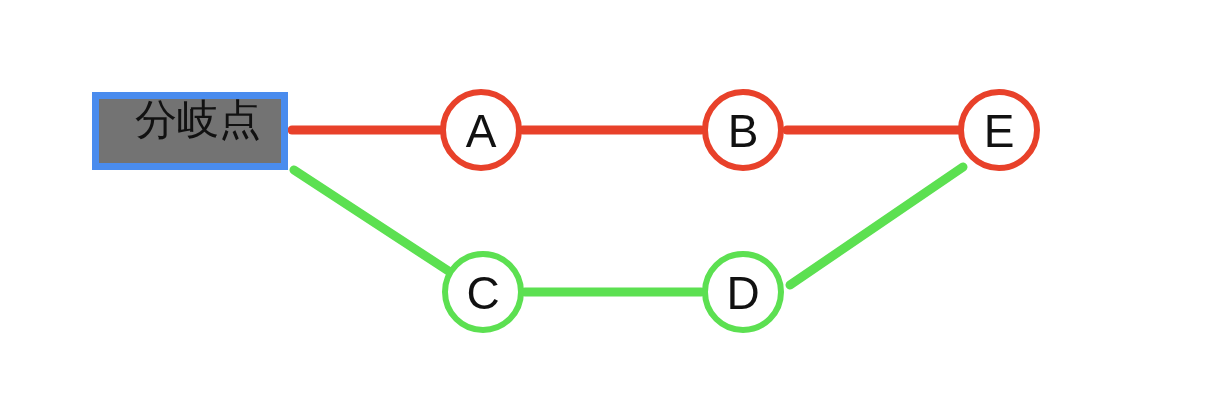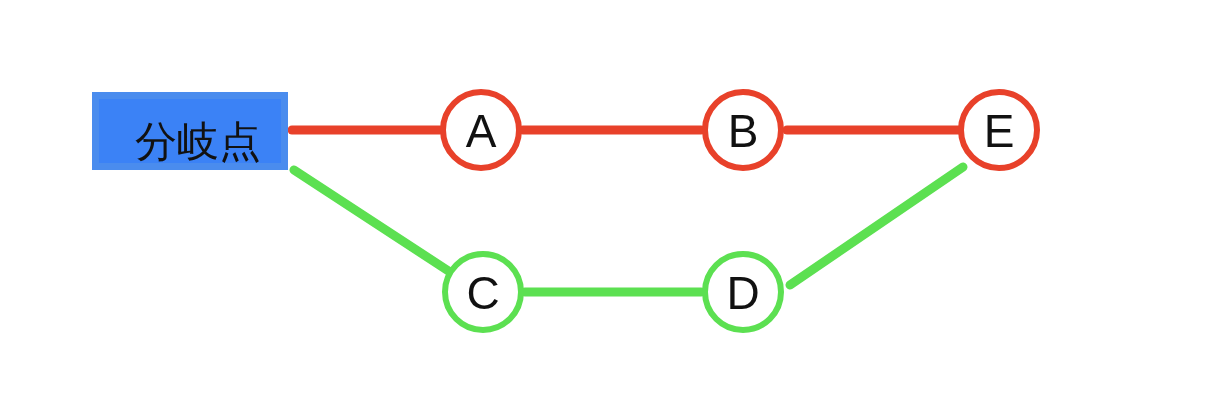--- a/index.html
+++ b/index.html
@@ -34,23 +34,23 @@
   .node-label {
     font-family: "Liberation Sans", sans-serif;
     font-size: 46px;
     fill: #111111;
     text-anchor: middle;
     dominant-baseline: central;
   }
   .branch-box {
     position: absolute;
     box-sizing: border-box;
-    background: #3b82f6;
+    background: #737373;
     display: flex;
-    align-items: flex-end;
+    align-items: flex-start;
     justify-content: center;
     padding-left: 16px;
   }
   .branch-box-label {
     font-family: "DejaVu Sans", sans-serif;
     font-size: 42px;
     line-height: 1;
     color: #111111;
     letter-spacing: 0px;
     white-space: nowrap;

